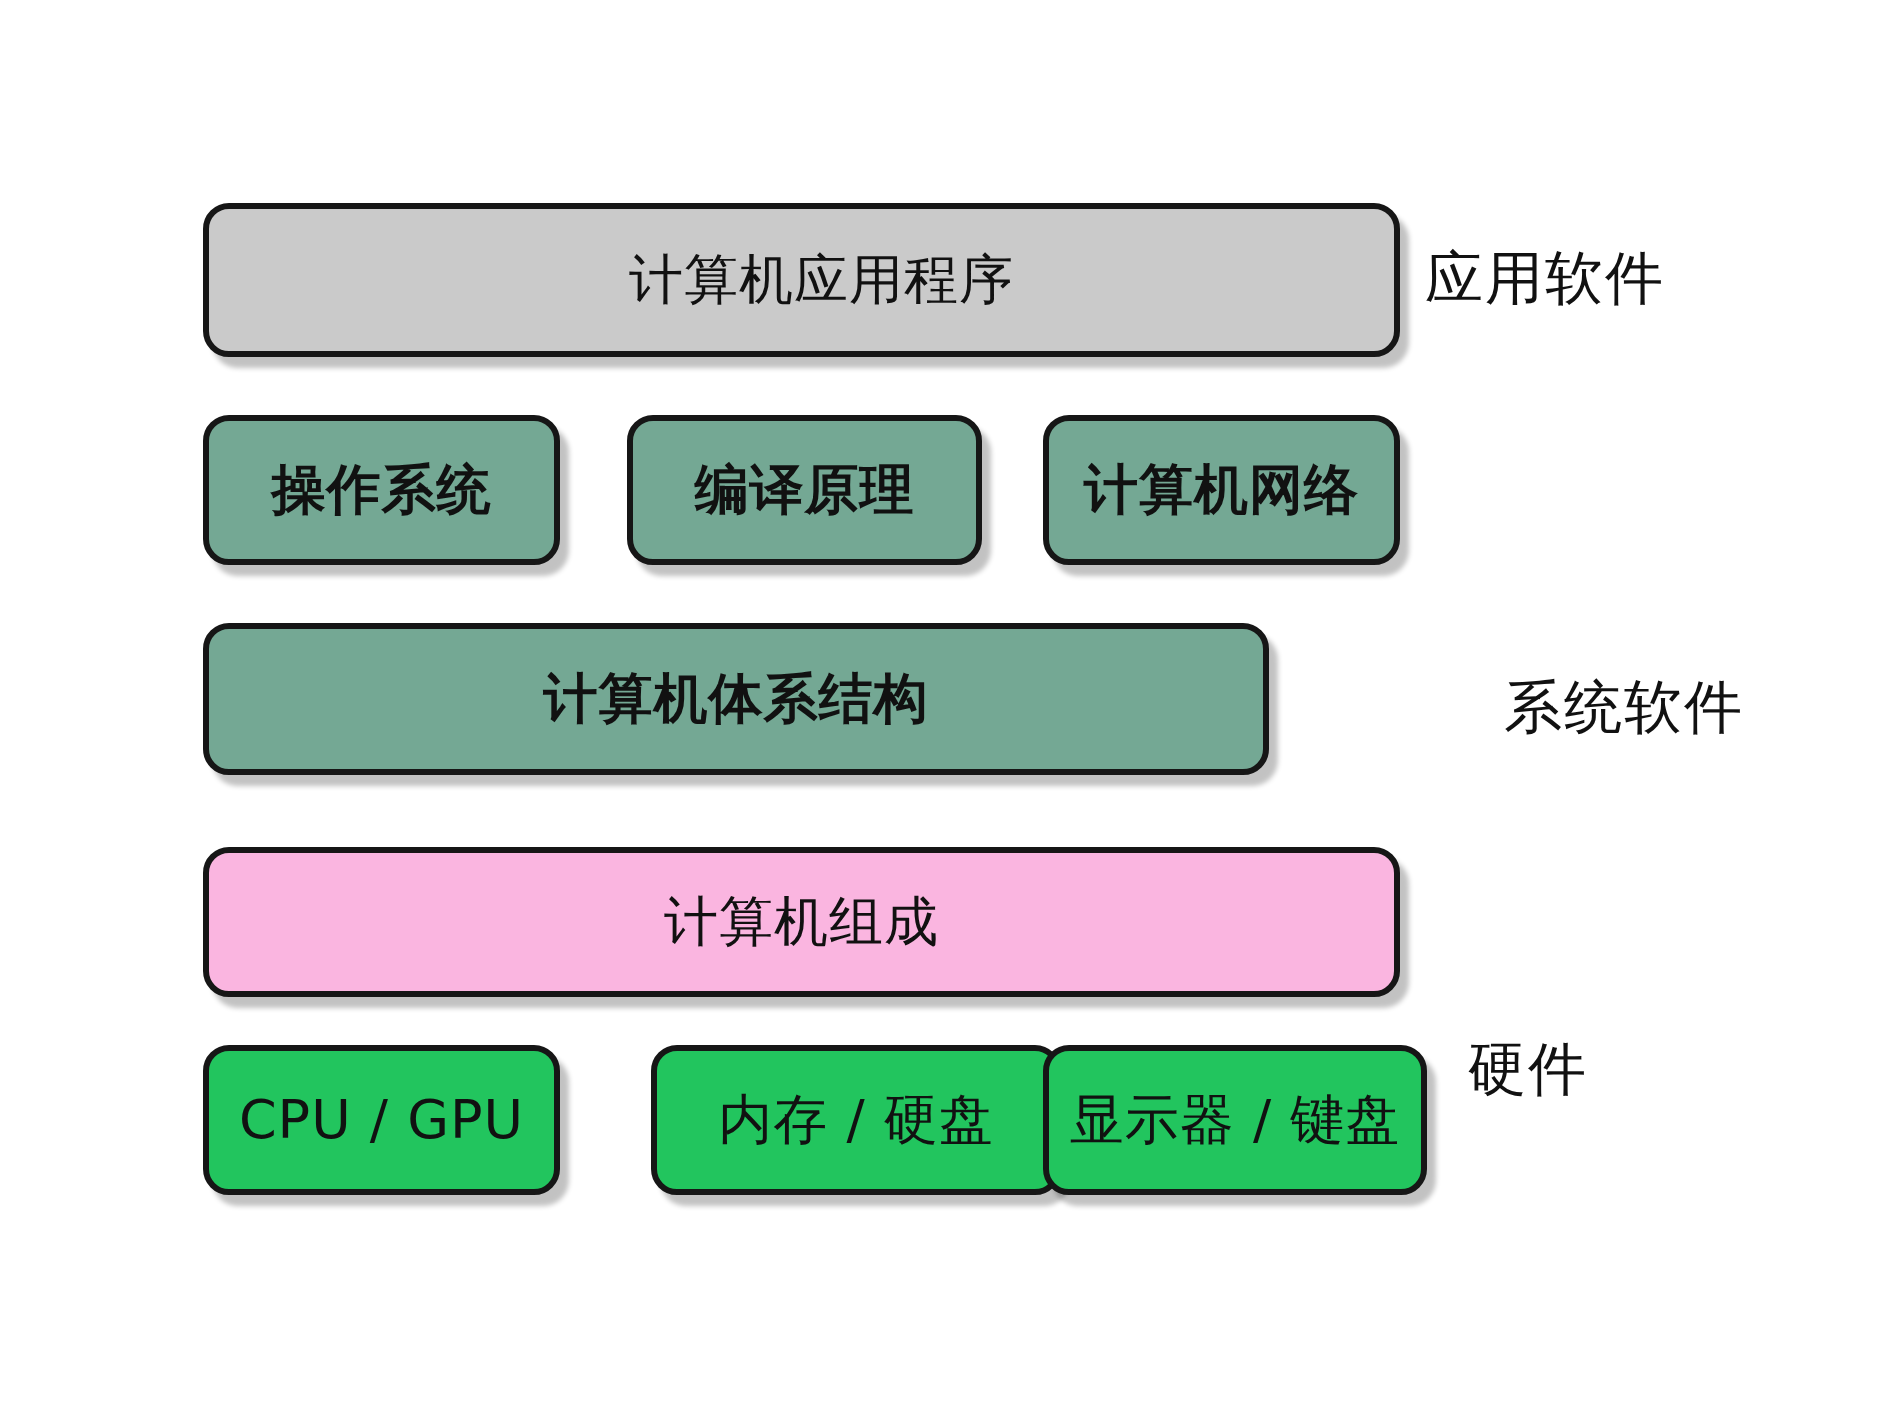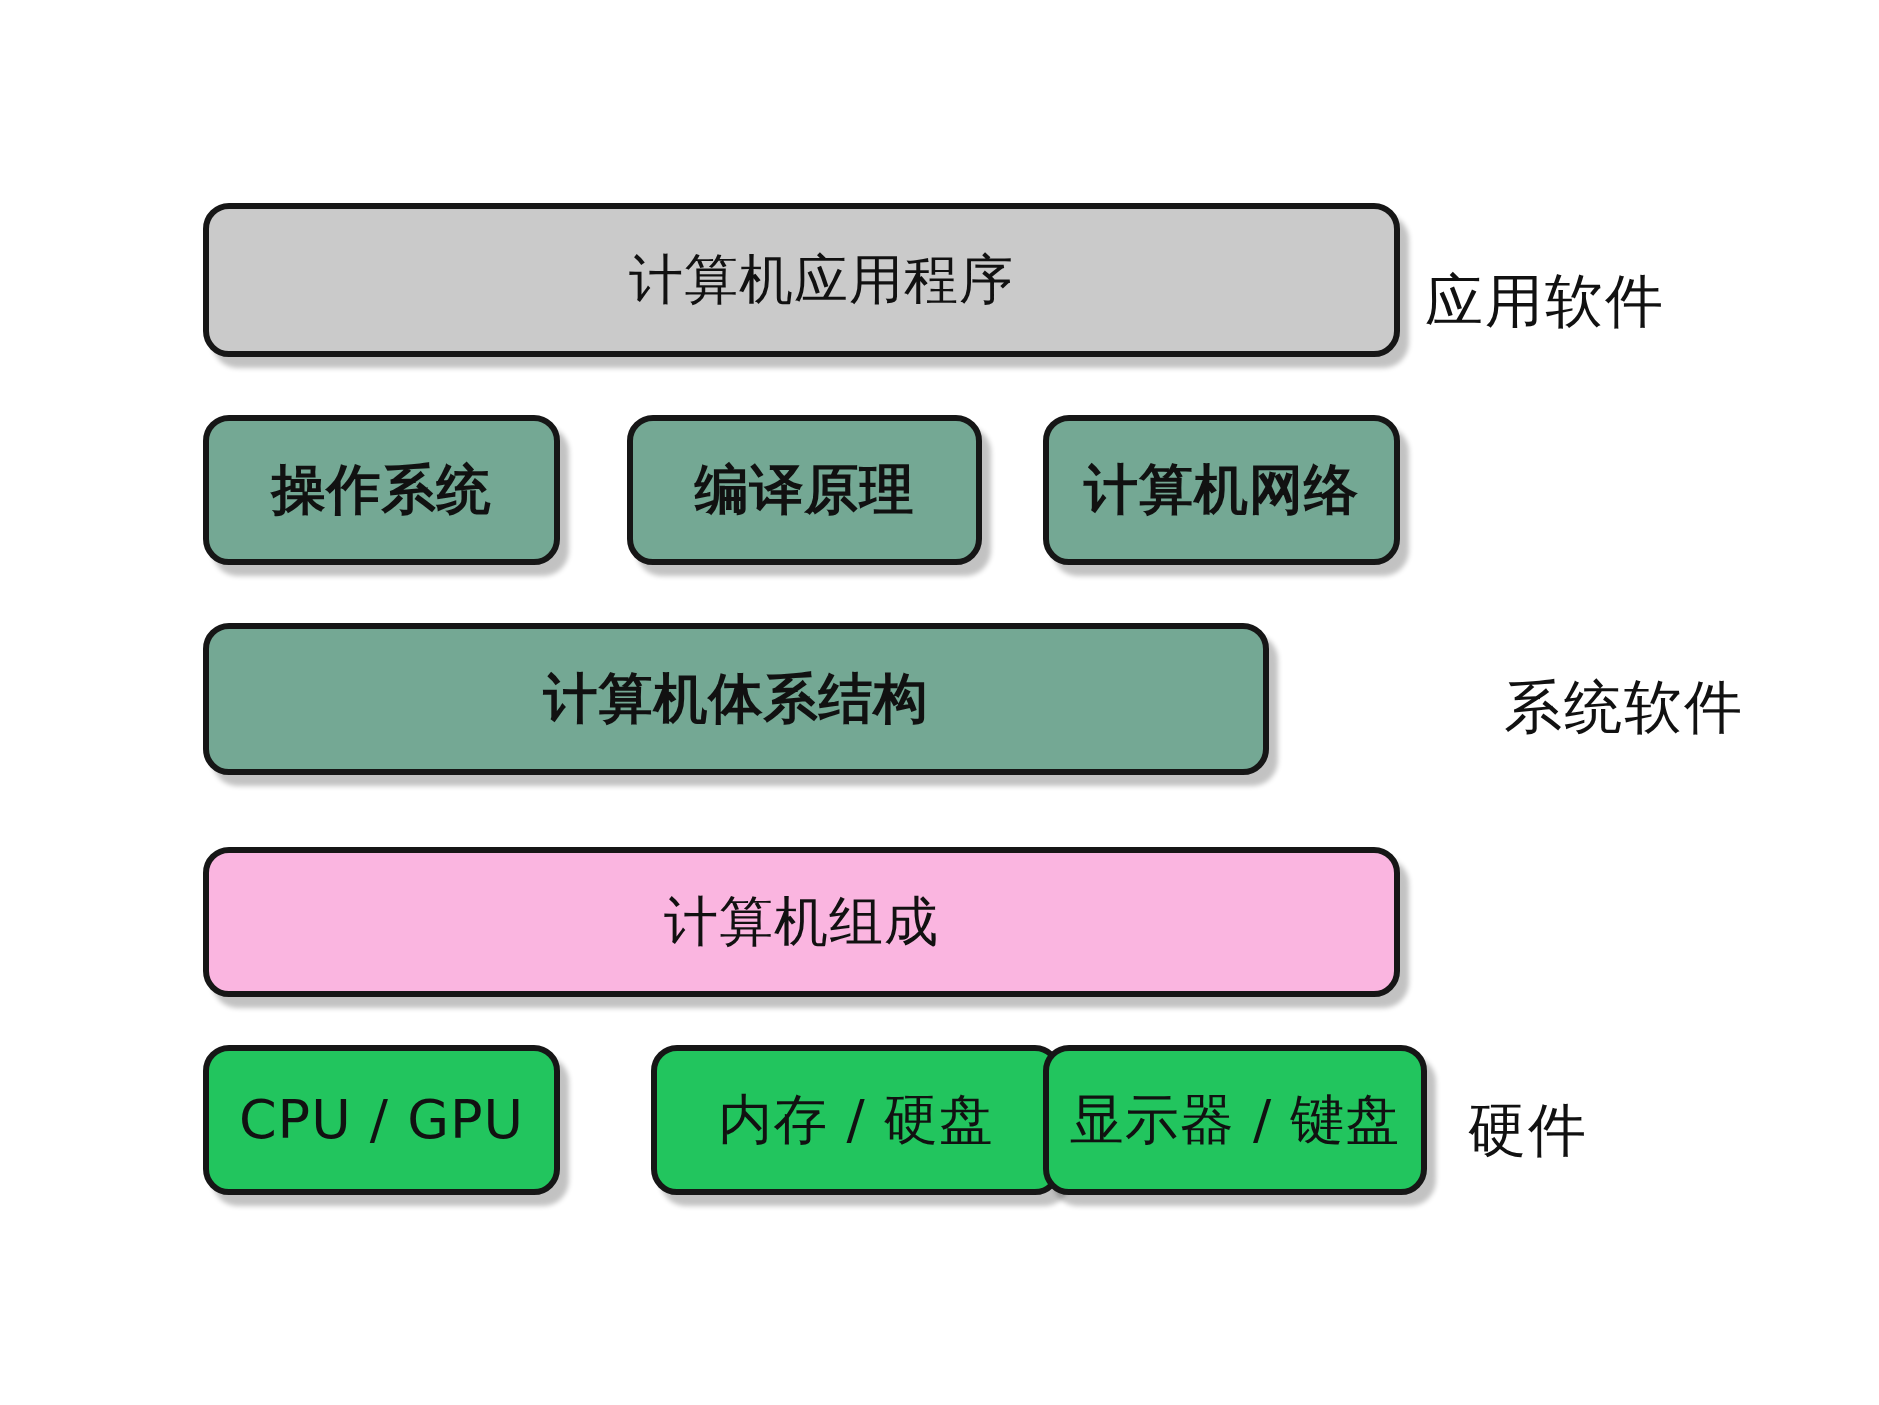--- a/index.html
+++ b/index.html
@@ -57,23 +57,23 @@
   .r5c  { left: 1043px; width: 384px; }
 
   .side-label {
     position: absolute;
     font-size: 58px;
     line-height: 1;
     letter-spacing: 2px;
     color: #111111;
     white-space: nowrap;
   }
-  .sl1 { left: 1425px; top: 272px;  }
+  .sl1 { left: 1425px; top: 249px;  }
   .sl3 { left: 1504px; top: 678px;  }
-  .sl5 { left: 1468px; top: 1106px; font-family: Liberation Mono, monospace; }
+  .sl5 { left: 1468px; top: 1040px; }
 </style>
 </head>
 <body>
 
 <div class="stage">
 
   <div class="box box-gray r1">计算机应用程序</div>
   <div class="side-label sl1">应用软件</div>
 
   <div class="box box-teal r2 r2a">操作系统</div>

